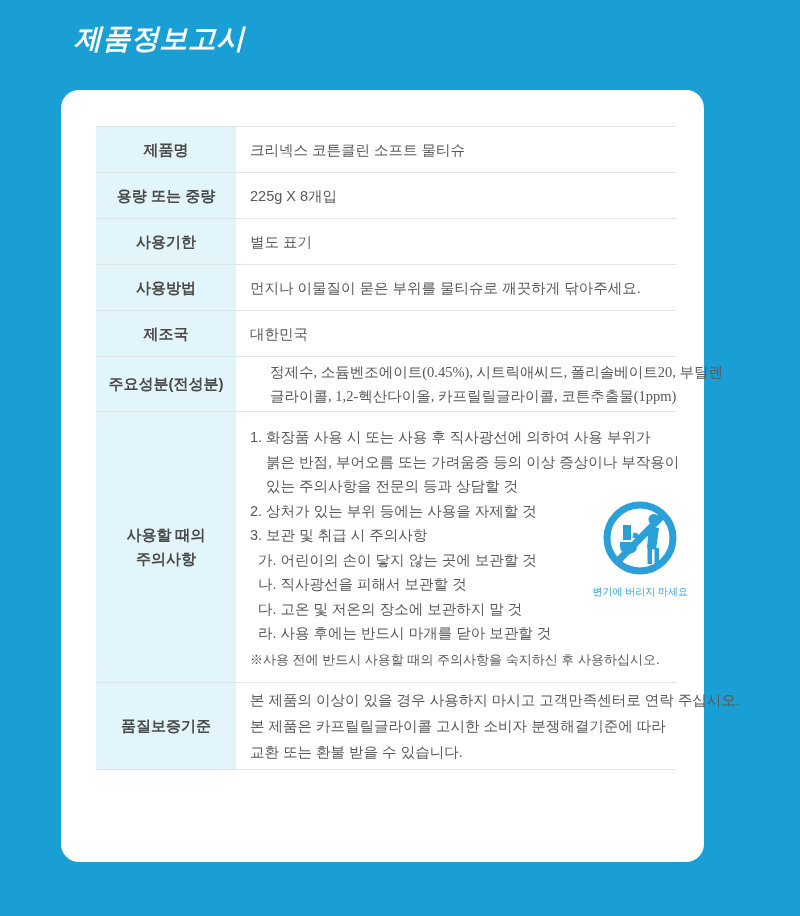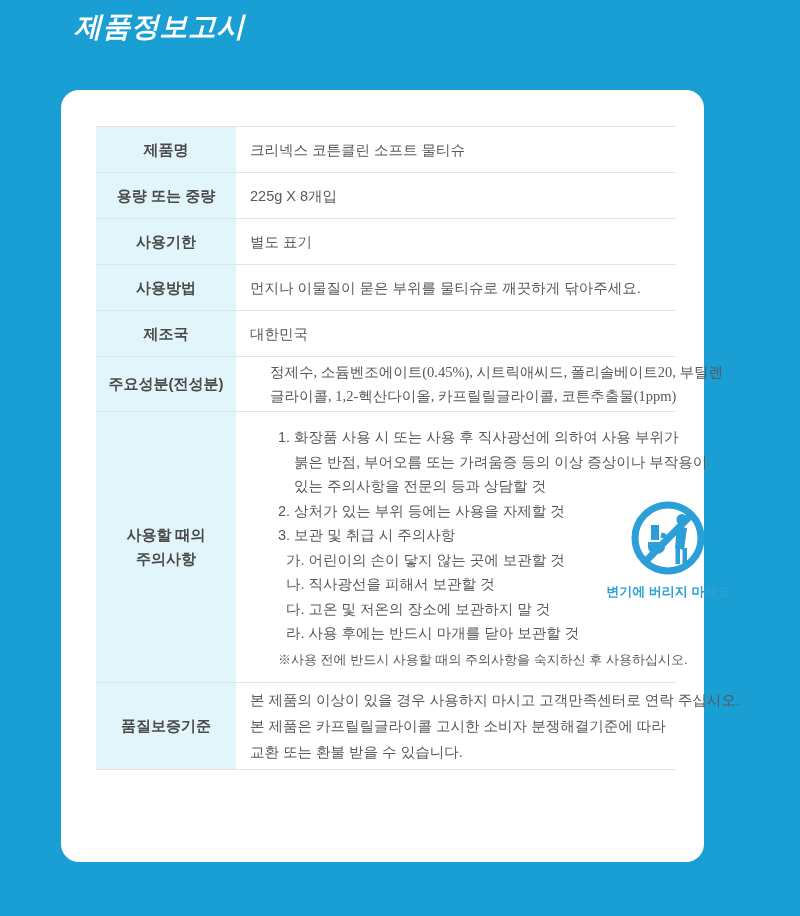--- a/index.html
+++ b/index.html
@@ -11,21 +11,21 @@
     --label-text:#4a4a4a;
   }
   html,body{margin:0;padding:0;}
   body{
     width:800px;height:916px;position:relative;overflow:hidden;
     background:var(--background);
     font-family:"Liberation Sans", sans-serif;
     -webkit-font-smoothing:antialiased;
   }
   .page-title{
-    position:absolute;left:74px;top:8px;margin:0;
+    position:absolute;left:74px;top:20px;margin:0;
     font-size:28px;font-weight:bold;font-style:italic;
     color:#ffffff;letter-spacing:0.5px;
   }
   .card{
     position:absolute;left:61px;top:90px;width:643px;height:772px;
     background:#ffffff;border-radius:18px;
   }
   .info-table{
     position:absolute;left:35px;top:36px;width:580px;
     border-top:1px solid var(--border);
@@ -44,35 +44,35 @@
     display:flex;flex-direction:column;align-items:center;justify-content:center;
     font-size:15px;font-weight:bold;color:var(--label-text);
     text-align:center;line-height:24px;
   }
   .value-cell{
     flex:1;box-sizing:border-box;position:relative;
     display:flex;flex-direction:column;justify-content:center;
     padding:6px 8px 6px 14px;
     font-size:14.5px;color:var(--text);line-height:24px;
   }
-  .row-caution .value-cell{justify-content:flex-start;padding-top:13px;margin-left:28px;}
+  .row-caution .value-cell{justify-content:flex-start;padding-top:13px;}
   .cline{line-height:24.5px;white-space:nowrap;}
   .ind-cont{padding-left:16px;}
   .ind-sub{padding-left:8px;}
   .note{font-size:13px;margin-top:2px;}
   .vline{line-height:24px;white-space:nowrap;font-family:Liberation Serif, serif;}
   .wline{line-height:26px;white-space:nowrap;}
   .no-flush{
     position:absolute;right:2px;top:88px;width:90px;
     display:flex;flex-direction:column;align-items:center;
     color:var(--accent-blue);
   }
   .no-flush svg{display:block;}
   .no-flush-caption{
-    margin-top:4px;font-size:13px;font-weight:bold;
+    margin-top:4px;font-size:10px;font-weight:normal;
     color:var(--accent-blue);white-space:nowrap;
   }
 </style>
 </head>
 <body>
 
 <h1 class="page-title">제품정보고시</h1>
 
 <div class="card">
   <div class="info-table">

